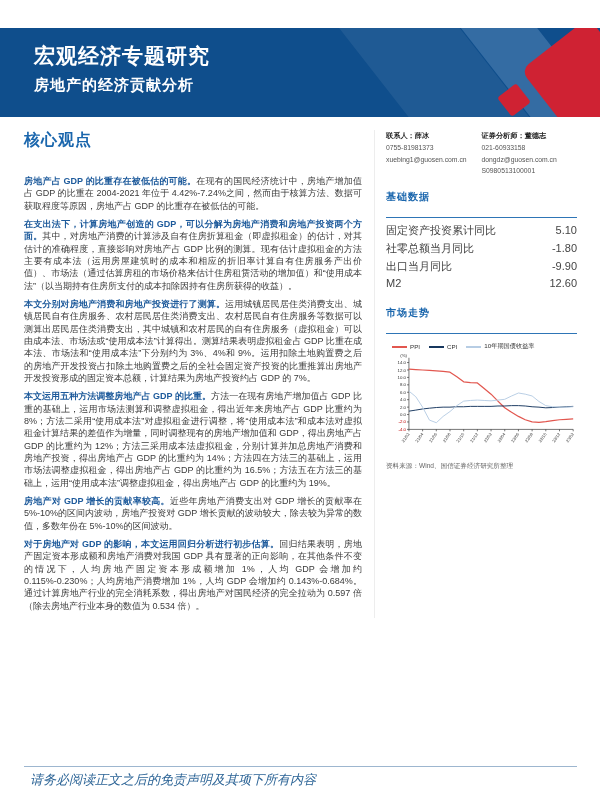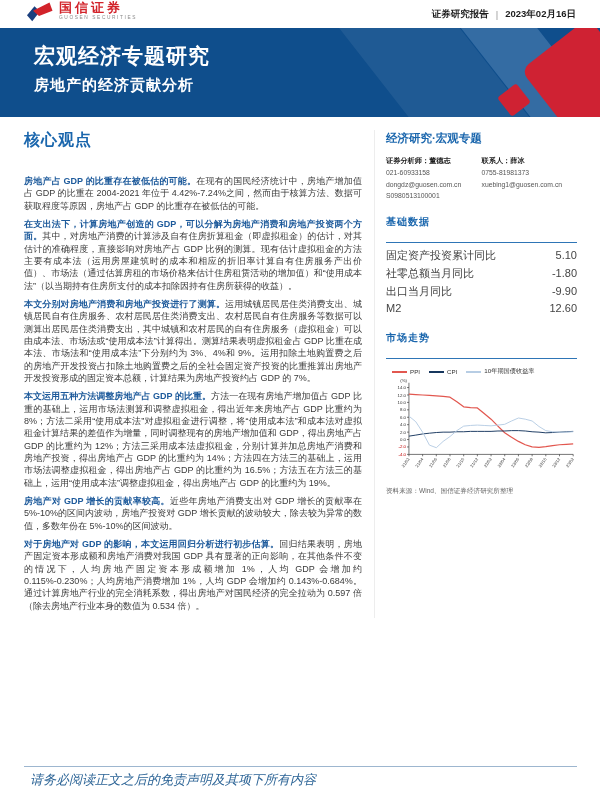--- a/index.html
+++ b/index.html
@@ -49,37 +49,20 @@
   .source{font-size:6.6px;color:#666;margin-top:2px;}
   
   .footer-rule{position:absolute;left:24px;right:23px;top:766px;border-top:1px solid #9db6cf;}
   .disclaimer{position:absolute;left:30px;top:771px;font-size:13px;font-style:italic;color:#2c6496;}
 </style>
 </head>
 <body>
 
 <div class="page">
 
-  <header class="topbar">
-    <div class="brand">
-      <svg viewBox="0 0 40 30">
-        <polygon points="4,18 14,6 21,13 11,26" fill="#1b3f7e"></polygon>
-        <polygon points="12,12 34,1 38,12 20,19" fill="#d2232a"></polygon>
-      </svg>
-      <div>
-        <div class="brand-cn">国信证券</div>
-        <div class="brand-en">GUOSEN SECURITIES</div>
-      </div>
-    </div>
-    <div class="report-meta">
-      <span>证券研究报告</span>
-      <span class="sep">|</span>
-      <span>2023年02月16日</span>
-    </div>
-  </header>
 
   <section class="banner">
     <div class="band1"></div>
     <div class="band2"></div>
     <div class="redbig"></div>
     <div class="redsmall"></div>
     <h1>宏观经济专题研究</h1>
     <h2>房地产的经济贡献分析</h2>
   </section>
 
@@ -91,33 +74,32 @@
       <p><span class="lead">房地产占 GDP 的比重存在被低估的可能。</span><span>在现有的国民经济统计中，房地产增加值占 GDP 的比重在 2004-2021 年位于 4.42%-7.24%之间，然而由于核算方法、数据可获取程度等原因，房地产占 GDP 的比重存在被低估的可能。</span></p>
       <p><span class="lead">在支出法下，计算房地产创造的 GDP，可以分解为房地产消费和房地产投资两个方面。</span><span>其中，对房地产消费的计算涉及自有住房折算租金（即虚拟租金）的估计，对其估计的准确程度，直接影响对房地产占 GDP 比例的测算。现有估计虚拟租金的方法主要有成本法（运用房屋建筑时的成本和相应的折旧率计算自有住房服务产出价值）、市场法（通过估算房租的市场价格来估计住房租赁活动的增加值）和“使用成本法”（以当期持有住房所支付的成本扣除因持有住房所获得的收益）。</span></p>
       <p><span class="lead">本文分别对房地产消费和房地产投资进行了测算。</span><span>运用城镇居民居住类消费支出、城镇居民自有住房服务、农村居民居住类消费支出、农村居民自有住房服务等数据可以测算出居民居住类消费支出，其中城镇和农村居民的自有住房服务（虚拟租金）可以由成本法、市场法或“使用成本法”计算得出。测算结果表明虚拟租金占 GDP 比重在成本法、市场法和“使用成本法”下分别约为 3%、4%和 9%。运用扣除土地购置费之后的房地产开发投资占扣除土地购置费之后的全社会固定资产投资的比重推算出房地产开发投资形成的固定资本总额，计算结果为房地产投资约占 GDP 的 7%。</span></p>
       <p><span class="lead">本文运用五种方法调整房地产占 GDP 的比重。</span><span>方法一在现有房地产增加值占 GDP 比重的基础上，运用市场法测算和调整虚拟租金，得出近年来房地产占 GDP 比重约为 8%；方法二采用“使用成本法”对虚拟租金进行调整，将“使用成本法”和成本法对虚拟租金计算结果的差值作为增量，同时调整现有的房地产增加值和 GDP，得出房地产占 GDP 的比重约为 12%；方法三采用成本法虚拟租金，分别计算并加总房地产消费和房地产投资，得出房地产占 GDP 的比重约为 14%；方法四在方法三的基础上，运用市场法调整虚拟租金，得出房地产占 GDP 的比重约为 16.5%；方法五在方法三的基础上，运用“使用成本法”调整虚拟租金，得出房地产占 GDP 的比重约为 19%。</span></p>
       <p><span class="lead">房地产对 GDP 增长的贡献率较高。</span><span>近些年房地产消费支出对 GDP 增长的贡献率在 5%-10%的区间内波动，房地产投资对 GDP 增长贡献的波动较大，除去较为异常的数值，多数年份在 5%-10%的区间波动。</span></p>
       <p><span class="lead">对于房地产对 GDP 的影响，本文运用回归分析进行初步估算。</span><span>回归结果表明，房地产固定资本形成额和房地产消费对我国 GDP 具有显著的正向影响，在其他条件不变的情况下，人均房地产固定资本形成额增加 1%，人均 GDP 会增加约 0.115%-0.230%；人均房地产消费增加 1%，人均 GDP 会增加约 0.143%-0.684%。通过计算房地产行业的完全消耗系数，得出房地产对国民经济的完全拉动为 0.597 倍（除去房地产行业本身的数值为 0.534 倍）。</span></p>
 
     </main>
 
     <aside class="right">
-      <h4 class="side-title">经济研究·宏观专题</h4>
 
       <div class="analysts">
+        <div class="acol">
+          <div class="aname"><span>联系人：</span><span>薛冰</span></div>
+          <div>0755-81981373</div>
+          <div>xuebing1@guosen.com.cn</div>
+        </div>
         <div class="acol">
           <div class="aname"><span>证券分析师：</span><span>董德志</span></div>
           <div>021-60933158</div>
           <div>dongdz@guosen.com.cn</div>
           <div>S0980513100001</div>
-        </div>
-        <div class="acol">
-          <div class="aname"><span>联系人：</span><span>薛冰</span></div>
-          <div>0755-81981373</div>
-          <div>xuebing1@guosen.com.cn</div>
         </div>
       </div>
 
       <h5 class="side-h">基础数据</h5>
       <div>
         <div class="datarow">
             <span>固定资产投资累计同比</span>
             <span>5.10</span>
           </div>
         <div class="datarow">

